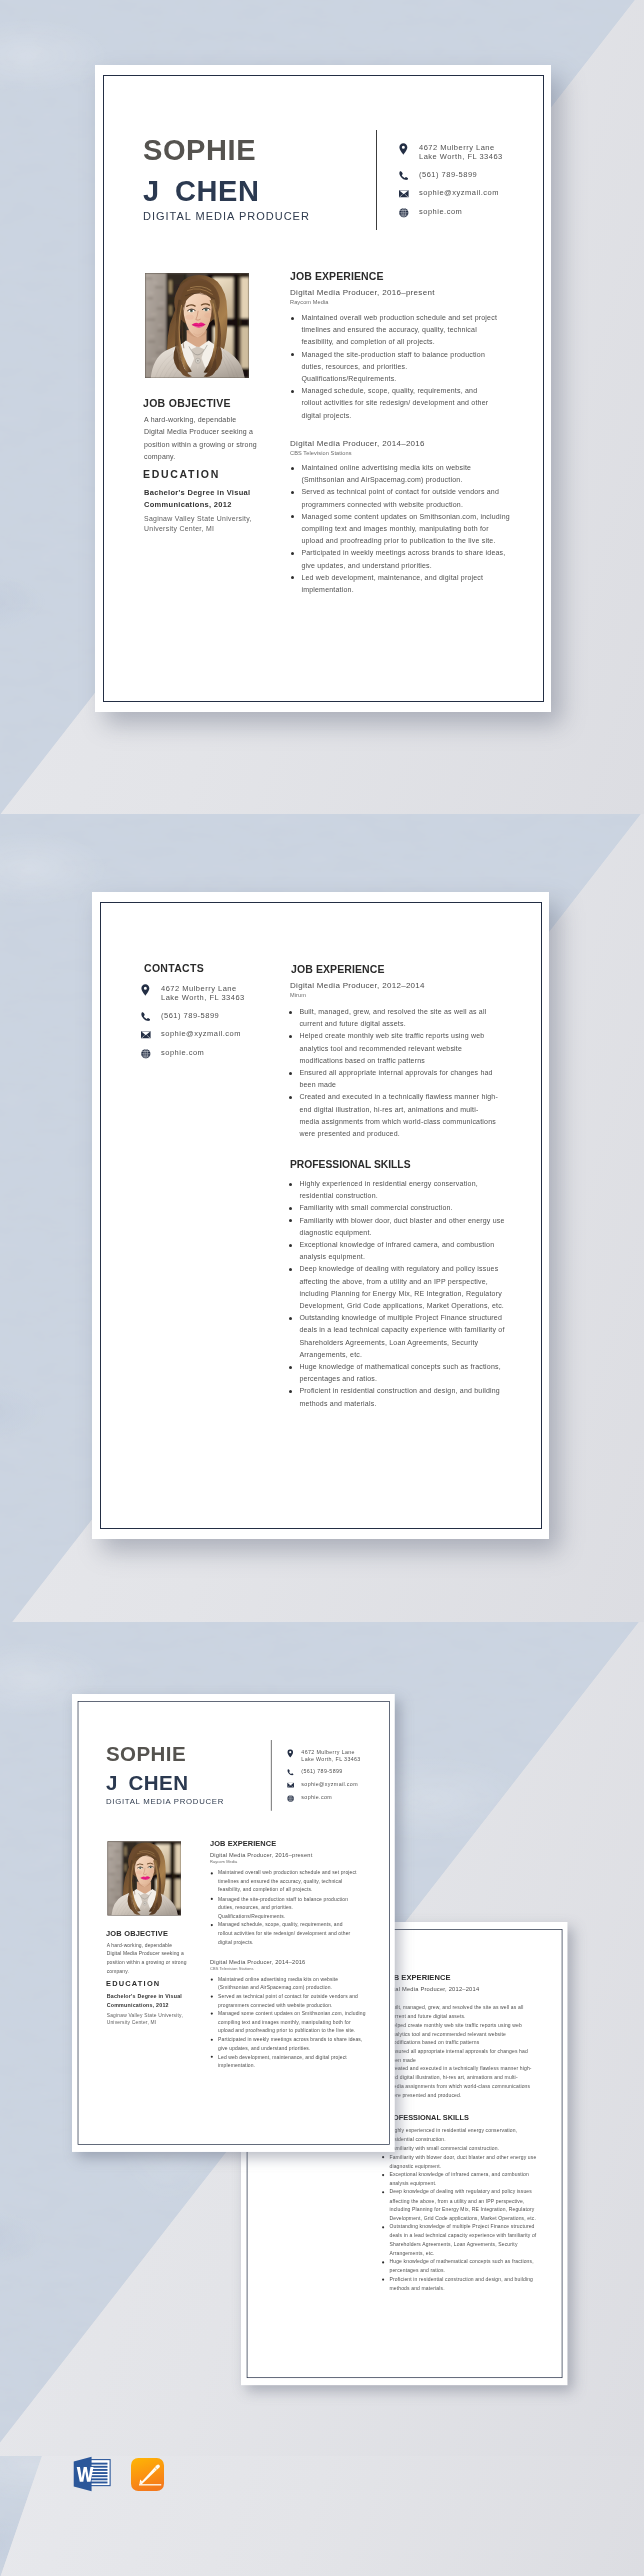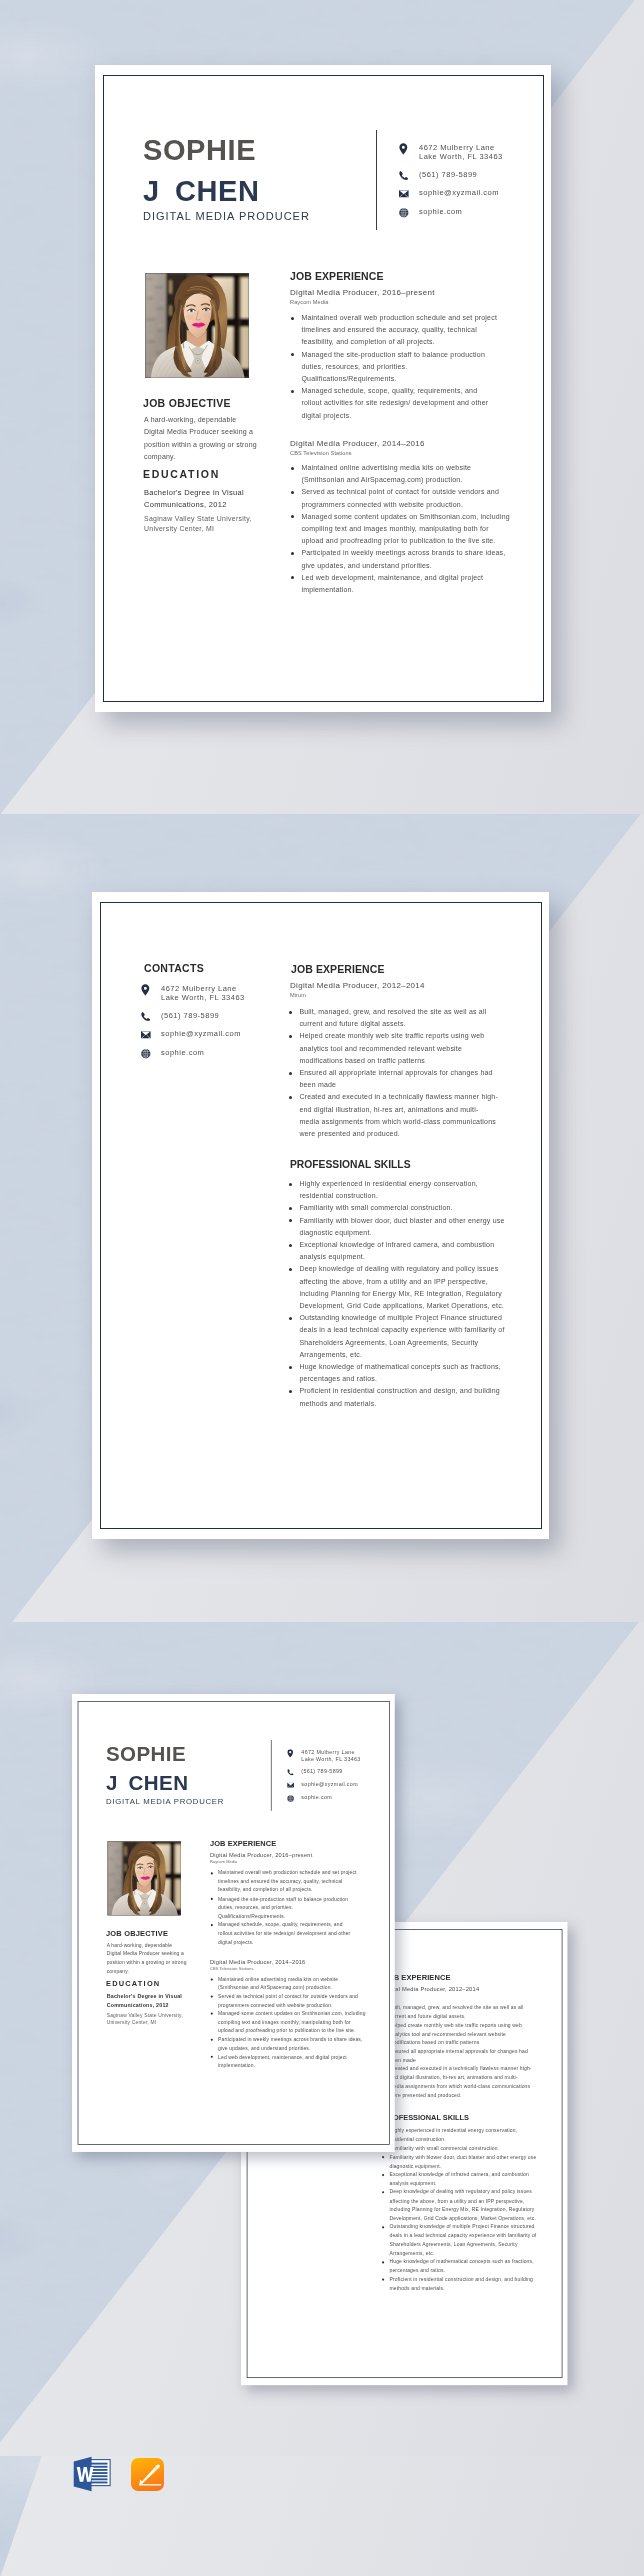--- a/index.html
+++ b/index.html
@@ -305,21 +305,21 @@
 <rect width="142" height="143" fill="none" stroke="#2b241d" stroke-width="2" opacity=".3"></rect>
 </g>
 </svg>
         </div>
         <div class="h2" style="left:48px;top:333px;font-size:10.5px;letter-spacing:0.3px">JOB OBJECTIVE</div>
         <div class="txt" style="left:49px;top:349px;width:111px;font-size:7px;line-height:12.4px;letter-spacing:0.2px">A hard-working, dependable
 Digital Media Producer seeking a
 position within a growing or strong
 company.</div>
         <div class="h2" style="left:48px;top:404px;font-size:10.5px;letter-spacing:1.7px">EDUCATION</div>
-        <div class="txt" style="left:49px;top:422px;width:108px;font-size:7.5px;line-height:11.6px;letter-spacing:0.3px;font-weight:normal;color:#333">Bachelor's Degree in Visual
+        <div class="txt" style="left:49px;top:422px;width:108px;font-size:7.5px;line-height:11.6px;letter-spacing:0.3px;font-weight:bold;color:#333">Bachelor's Degree in Visual
 Communications, 2012</div>
         <div class="txt" style="left:49px;top:449px;width:124px;font-size:6.9px;line-height:10px;letter-spacing:0.3px;color:#5c5c5c">Saginaw Valley State University,
 University Center, MI</div>
         <div class="h2" style="left:195px;top:206px;font-size:10.5px;letter-spacing:0.1px">JOB EXPERIENCE</div>
         <div class="role" style="left:195px;top:224px">Digital Media Producer, 2016–present</div>
         <div class="cmp" style="left:195px;top:235px">Raycom Media</div>
         <ul class="bul" style="left:194px;top:247px;width:216px">
           <li>Maintained overall web production schedule and set project
 timelines and ensured the accuracy, quality, technical
 feasibility, and completion of all projects.</li>

